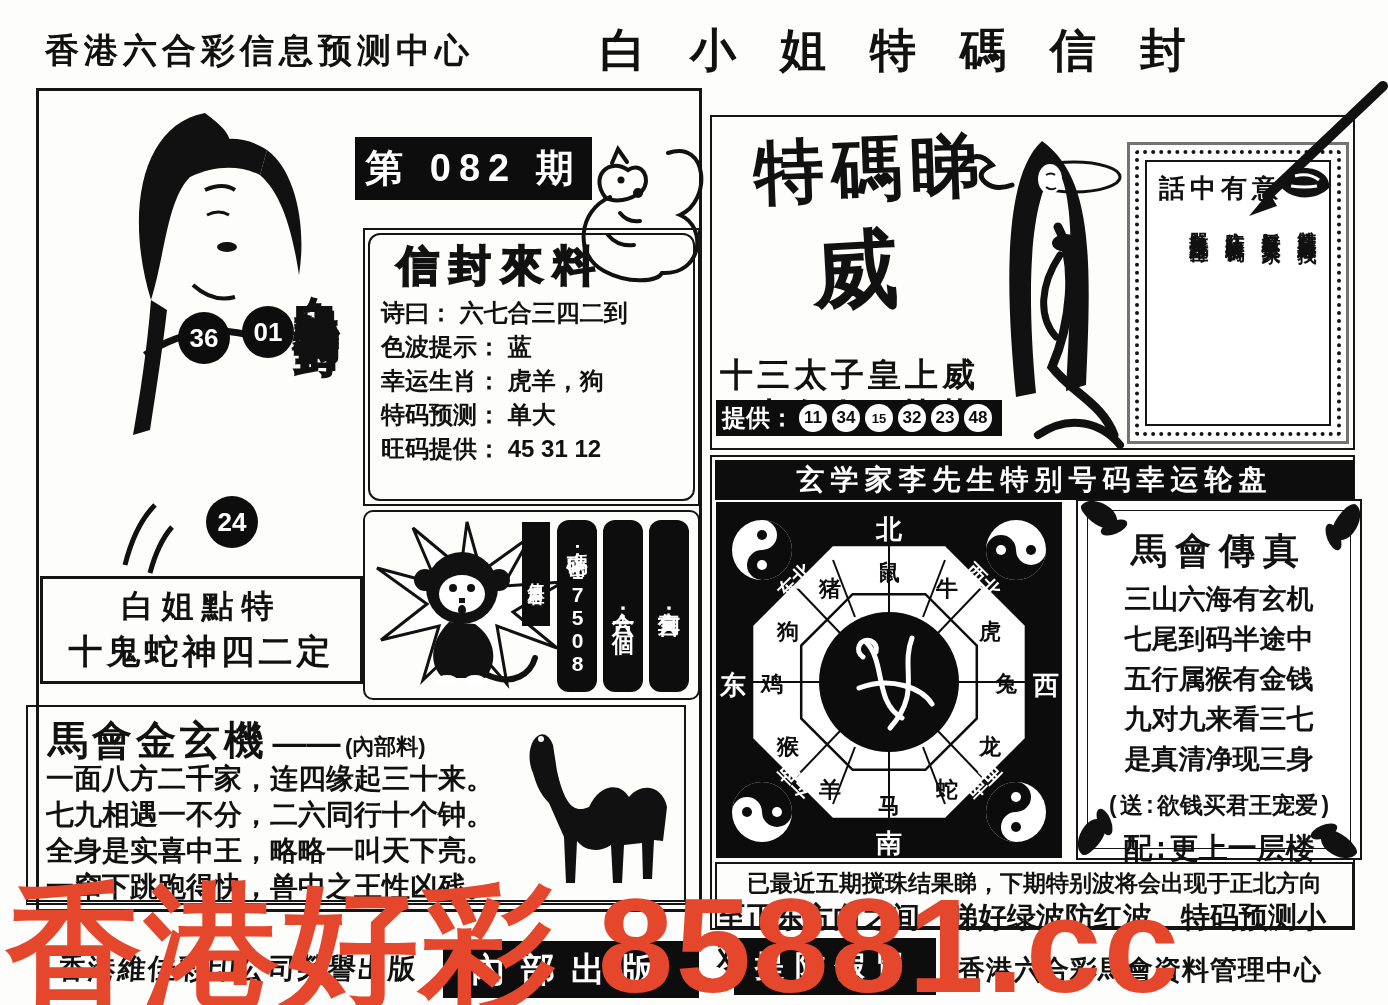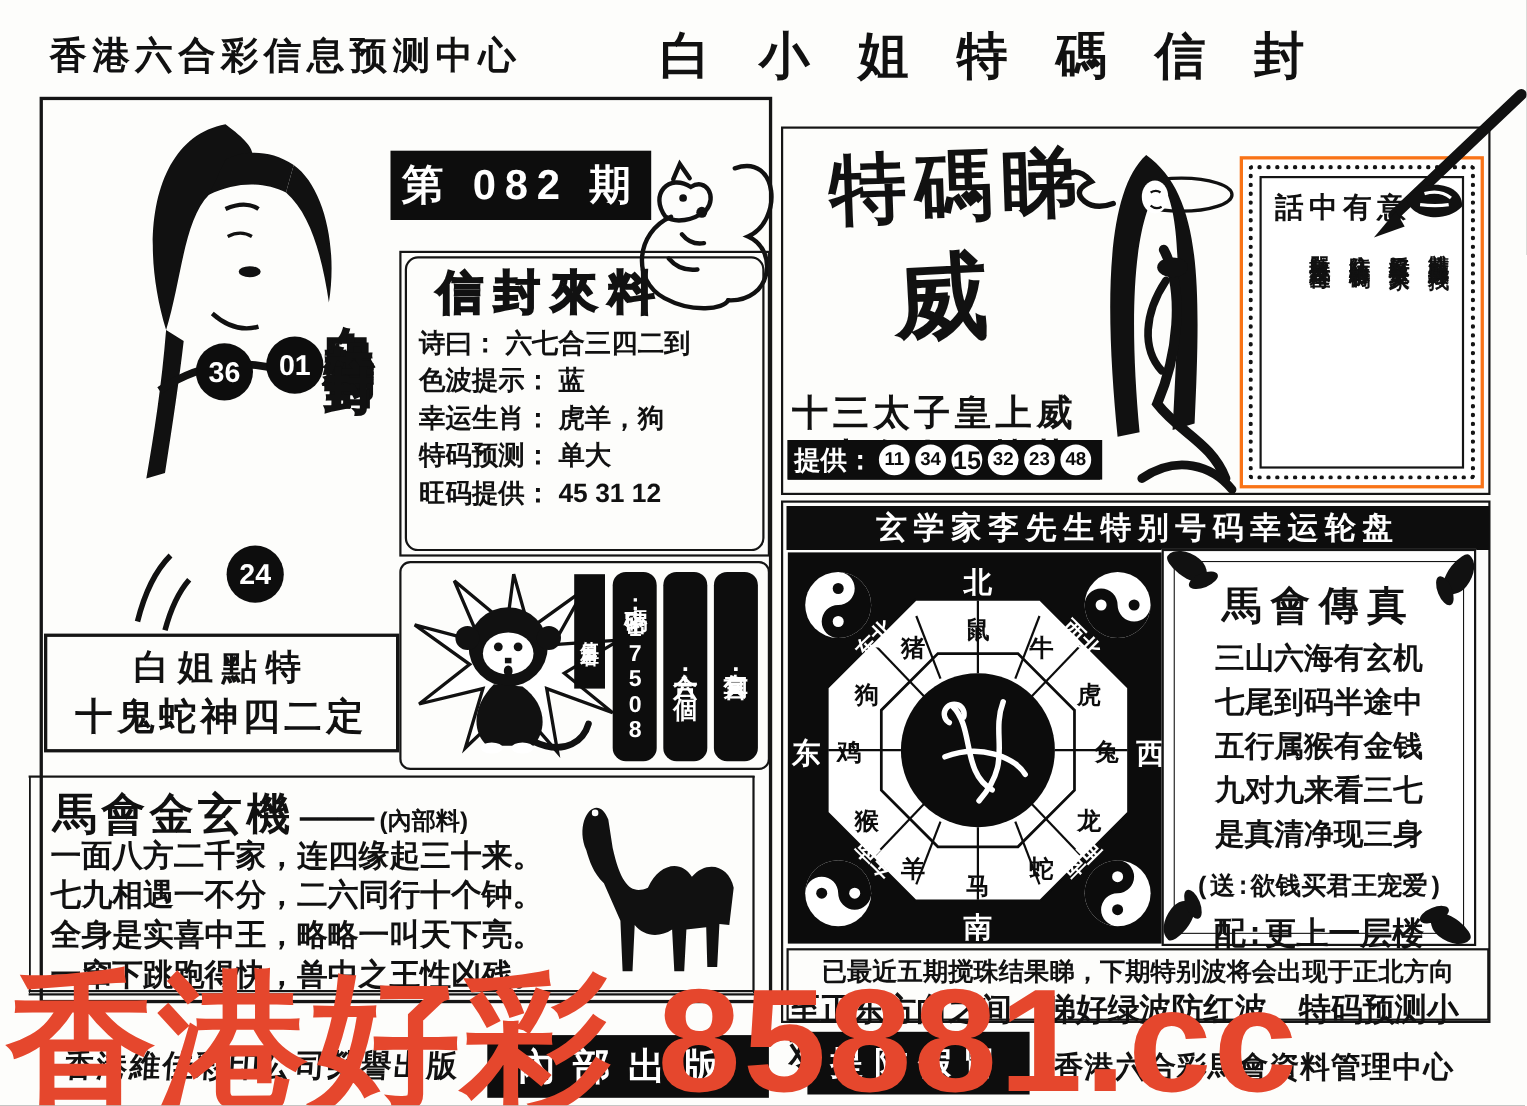--- a/index.html
+++ b/index.html
@@ -135,37 +135,37 @@
     </svg>
     <div class="abs bold" style="left:8px;top:236px;font-size:33px;letter-spacing:4px">十三太子皇上威</div>
     <div class="abs bold" style="left:4px;top:276px;font-size:33px;letter-spacing:4px">四十女人一枝花</div>
     <div class="abs badge" style="left:4px;top:282px;width:284px;height:36px;top:283px;justify-content:flex-start;padding-left:6px;gap:5px;top:283px" style2="">
     </div>
 
     <div class="abs" style="left:4px;top:283px;width:286px;height:36px;background:#0d0d0d;display:flex;align-items:center;gap:5px;padding-left:6px">
       <span class="bold" style="color:#fff;font-size:24px">提供：</span>
       <span class="circleW" style="width:28px;height:28px;font-size:17px">11</span>
       <span class="circleW" style="width:28px;height:28px;font-size:17px">34</span>
-      <span class="circleW" style="width:28px;height:28px;font-size:23px">15</span>
+      <span class="circleW" style="width:28px;height:28px;font-size:13px">15</span>
       <span class="circleW" style="width:28px;height:28px;font-size:17px">32</span>
       <span class="circleW" style="width:28px;height:28px;font-size:17px">23</span>
       <span class="circleW" style="width:28px;height:28px;font-size:17px">48</span>
     </div>
 
     <svg class="abs" style="left:268px;top:18px" width="160" height="315" viewBox="0 0 160 315">
       <path d="M62,6 C22,42 26,160 36,262 L56,258 C46,150 50,62 76,32 C96,58 92,142 86,256 L106,250 C112,120 112,42 62,6 Z" fill="#111"></path>
       <ellipse cx="70" cy="44" rx="12" ry="15" fill="#fff"></ellipse>
       <path d="M66,40 q5,-3 9,0 M66,52 q5,4 10,1" stroke="#111" stroke-width="2" fill="none"></path>
       <path d="M78,92 C98,130 90,190 72,232 C92,258 122,268 134,300" stroke="#111" stroke-width="9" fill="none" stroke-linecap="round"></path>
       <path d="M58,300 C90,278 122,288 140,310" stroke="#111" stroke-width="8" fill="none" stroke-linecap="round"></path>
       <path d="M80,120 C60,150 58,182 76,202" stroke="#111" stroke-width="7" fill="none" stroke-linecap="round"></path>
       <ellipse cx="86" cy="108" rx="14" ry="9" fill="#111"></ellipse>
     </svg>
 
-    <div class="abs" style="left:415px;top:25px;width:222px;height:302px;border:3px solid #f97316;background:#fff">
+    <div class="abs" style="left:415px;top:25px;width:222px;height:302px;border:3px solid #737373;background:#fff">
       <div class="stamp-dots"></div>
       <div class="abs" style="inset:15px;border:2px solid #151515"></div>
       <div class="abs bold" style="left:0;right:34px;top:26px;text-align:center;font-size:26px;letter-spacing:5px">話中有意</div>
       <div class="abs vert bold" style="right:18px;top:22px;height:90px;font-size:12px">精选必中</div>
       <div class="abs vert bold" style="left:24px;right:26px;top:72px;bottom:22px;font-size:19px;letter-spacing:2px">
         <div style="margin-left:10px">雙藍雙綠最好找，</div>
         <div style="margin-left:10px">看好單數送大家。</div>
         <div style="margin-left:10px">防紅防綠中特碼，</div>
         <div style="margin-left:10px">單數找綠是生肖。</div>
       </div>
@@ -238,21 +238,21 @@
         <text x="173" y="350">南</text>
         <text x="17" y="192">东</text>
         <text x="330" y="192">西</text>
         <text transform="translate(84,84) rotate(-45)" font-size="20">东北</text>
         <text transform="translate(262,84) rotate(45)" font-size="20">西北</text>
         <text transform="translate(84,274) rotate(225)" font-size="20">东南</text>
         <text transform="translate(262,274) rotate(135)" font-size="20">西南</text>
       </g>
     </svg>
 
-    <div class="abs bx2" style="left:344px;top:42px;width:286px;height:361px;background:#fff">
+    <div class="abs bx2" style="left:364px;top:42px;width:286px;height:361px;background:#fff">
       <div class="abs" style="inset:9px;border:1.5px solid #151515"></div>
       <div class="fcorner" style="left:-2px;top:-2px"></div>
       <div class="fcorner" style="right:-2px;top:-2px;transform:rotate(90deg)"></div>
       <div class="fcorner" style="right:-2px;bottom:-2px;transform:rotate(180deg)"></div>
       <div class="fcorner" style="left:-2px;bottom:-2px;transform:rotate(270deg)"></div>
       <div class="abs bold" style="left:0;right:0;top:26px;text-align:center;font-size:36px;letter-spacing:8px">馬會傳真</div>
       <div class="abs serif bold" style="left:0;right:0;top:80px;text-align:center;font-size:27px;line-height:40px">
         <div>三山六海有玄机</div>
         <div>七尾到码半途中</div>
         <div>五行属猴有金钱</div>

